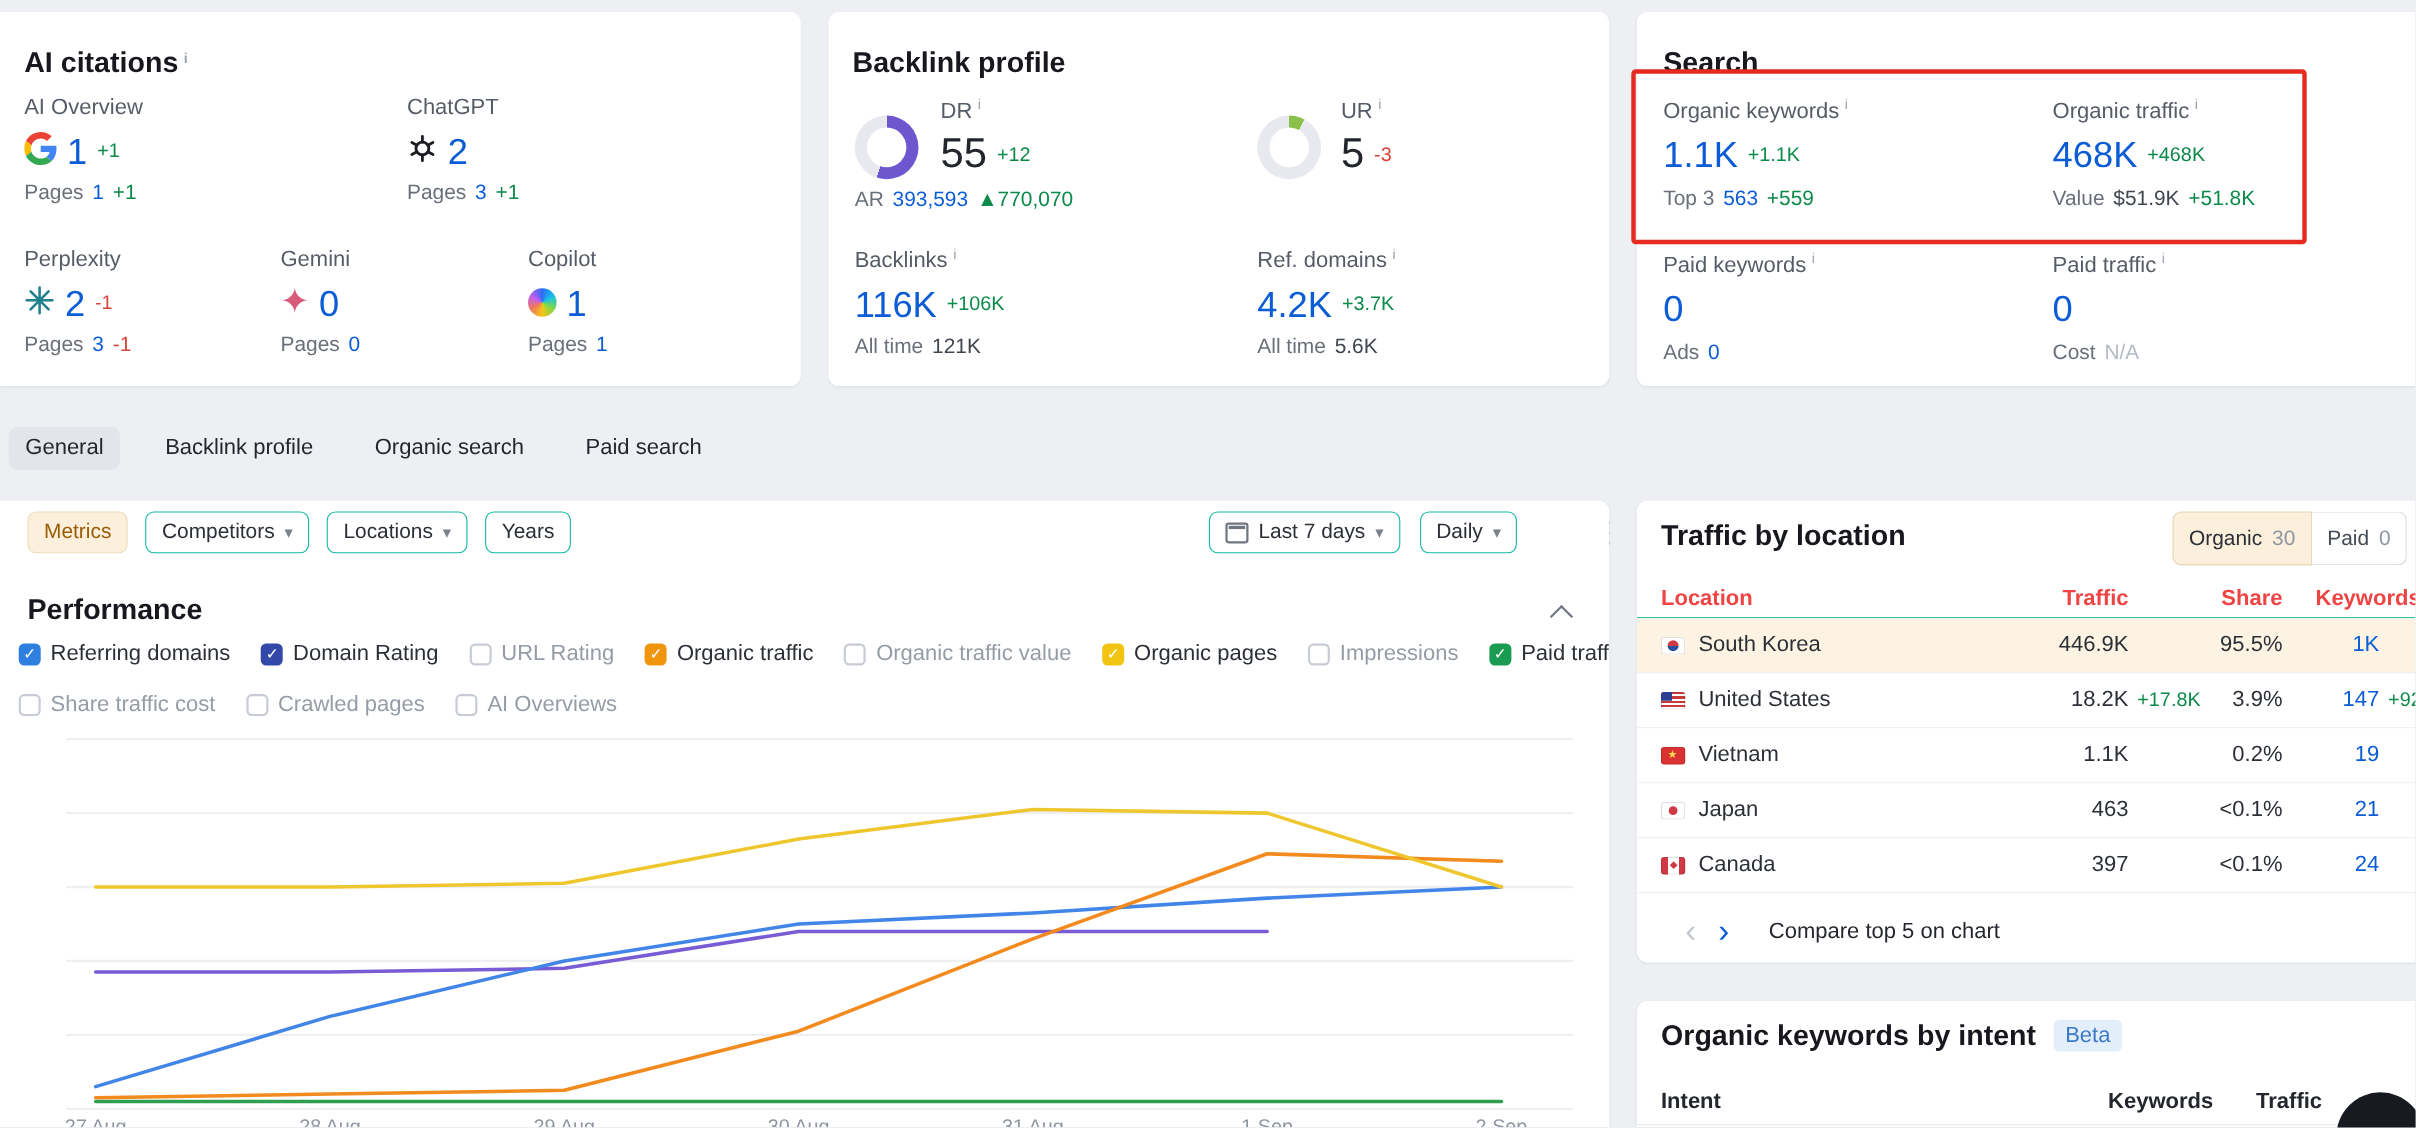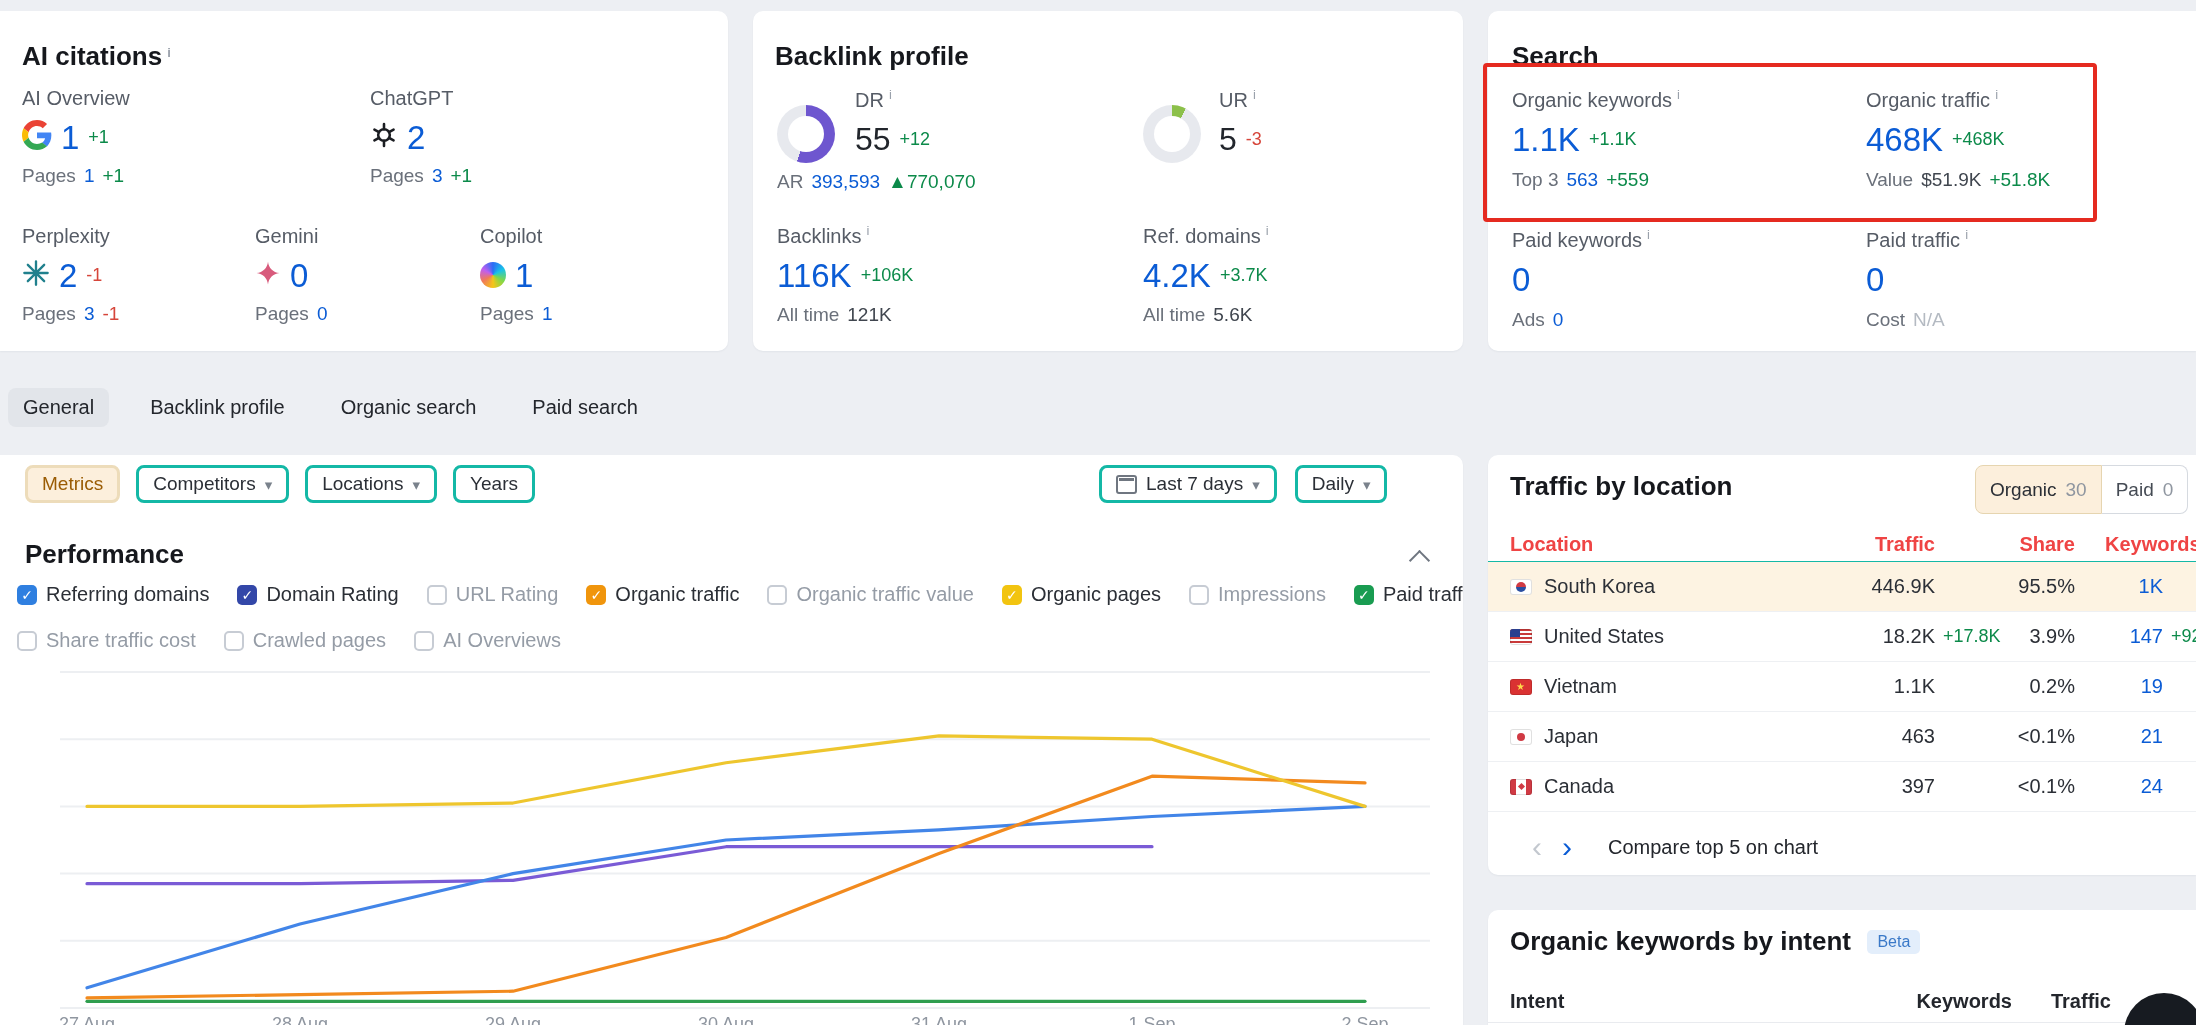--- a/index.html
+++ b/index.html
@@ -4,21 +4,21 @@
 <style>
   html,body{margin:0;padding:0}
   body{width:2196px;height:1025px;overflow:hidden;background:#edeff3;
        font-family:"Liberation Sans","DejaVu Sans",sans-serif;color:#22262c;position:relative}
   .card{position:absolute;background:#fff;box-shadow:0 1px 2px rgba(20,30,50,.05)}
   .abs{position:absolute}
   .title{font-size:26px;font-weight:700;color:#16181d;white-space:nowrap}
   .lab{font-size:20px;color:#565c66;white-space:nowrap}
   .vrow{display:flex;align-items:center;gap:9px;margin-top:7px;height:40px}
   .bignum{font-size:33px;color:#0b5cd5;line-height:1}
-  .darknum{font-size:32px;color:#22262c;line-height:1}
+  .darknum{font-size:38px;color:#22262c;line-height:1}
   .delta{font-size:18px}
   .pos{color:#0c8a4a}
   .neg{color:#d6453a}
   .blue{color:#0b5cd5}
   .gray{color:#6a707a}
   .lgray{color:#b4bac2}
   .dk{color:#40464f}
   .sub{margin-top:10px;font-size:19px;color:#6a707a;display:flex;gap:8px;align-items:center;white-space:nowrap}
   .sub span{font-size:19px}
   .i-ic{display:inline-block;font-size:13px;color:#9aa1ab;margin-left:5px;vertical-align:8px;cursor:default}
@@ -31,21 +31,21 @@
   
   .copilot{display:inline-block;width:26px;height:26px;border-radius:50%;
     background:conic-gradient(from 0deg,#2a6df5,#18c3e8,#7ed84a,#f5c518,#f07a5a,#c05ef0,#2a6df5)}
   
   .redrect{position:absolute;left:1483px;top:63px;width:606px;height:151px;border:4px solid #e52a20;border-radius:4px;z-index:6;pointer-events:none}
   
   .tabs{position:absolute;left:8px;top:388px;display:flex;gap:26px;z-index:2}
   .tab{padding:8px 15px;border-radius:8px;font-size:20px;color:#23262c;cursor:pointer;white-space:nowrap}
   .tab.active{background:#e2e5ea}
   
-  .btn{height:38px;display:inline-flex;align-items:center;gap:9px;padding:0 14px;border:3px solid #14b8a6;
+  .btn{height:38px;display:inline-flex;align-items:center;gap:9px;padding:0 14px;border:1px solid #14b8a6;
        border-radius:8px;background:#fff;font-size:19px;color:#2b2f36;cursor:pointer;white-space:nowrap}
   .btn-metrics{background:#fcefdc;border-color:#eddcba;color:#9a5c04}
   .dchev::after{content:"▾";font-size:15px;color:#7a828c}
   .kebab{border:none;background:none;font-size:26px;color:#4a4f57;cursor:pointer;padding:0 6px}
   .kebab::before{content:"⋮"}
   .cal{width:17px;height:15px;border:2px solid #6f7680;border-radius:3px;position:relative}
   .cal::before{content:"";position:absolute;left:1px;right:1px;top:1px;height:3px;background:#6f7680}
   .chev-up{position:absolute;right:36px;top:98px;width:13px;height:13px;border-left:2.5px solid #6f7680;border-top:2.5px solid #6f7680;transform:rotate(45deg);cursor:pointer}
   
   .cbrow{position:absolute;left:17px;display:flex;gap:28px;align-items:center;z-index:2}
@@ -80,21 +80,21 @@
   .flag-jp::after{content:"";position:absolute;left:7px;top:4px;width:8px;height:8px;border-radius:50%;background:#d03a44}
   .flag-ca{background:linear-gradient(90deg,#d03a44 0 6px,#fff 6px 16px,#d03a44 16px)}
   .flag-ca::after{content:"";position:absolute;left:9px;top:5px;width:5px;height:5px;background:#d03a44;transform:rotate(45deg)}
   
   .pager{position:absolute;left:0;top:366px;width:100%;height:52px;display:flex;align-items:center;padding-left:34px;box-sizing:border-box}
   .pg{font-size:30px;line-height:1;background:none;border:none;cursor:pointer;padding:0 10px}
   .pg-prev{color:#c3c8cf}.pg-prev::before{content:"‹"}
   .pg-next{color:#0b5cd5}.pg-next::before{content:"›"}
   .cmp{margin-left:26px;font-size:20px;color:#23262c;white-space:nowrap}
   
-  .badge{display:inline-block;padding:3px 10px;border-radius:5px;background:#e3eefb;color:#3a79c8;font-size:16px;margin-left:12px;vertical-align:3px}
+  .badge{display:inline-block;padding:3px 10px;border-radius:5px;background:#e3eefb;color:#3a79c8;font-size:20px;margin-left:12px;vertical-align:3px}
   .int-h{position:absolute;top:80px;font-weight:700;font-size:20px;color:#23262c;white-space:nowrap}
   
   .seg{position:absolute;left:487px;top:10px;display:flex;height:49px;z-index:2}
   .seg>div{display:flex;align-items:center;gap:9px;padding:0 14px;font-size:19px;cursor:pointer;box-sizing:border-box;white-space:nowrap}
   .seg .s1{background:#fcefdc;border:1px solid #e6d5b0;border-radius:8px 0 0 8px;color:#2b2f36}
   .seg .s2{background:#fff;border:1px solid #d6dae0;border-left:none;border-radius:0 8px 8px 0;color:#454b54}
   .cnt{color:#8f96a0}
   .chat-bubble{position:absolute;left:2124px;top:993px;width:80px;height:80px;border-radius:50%;background:#171b21;z-index:9}
   svg.chart{position:absolute;inset:0;z-index:1;pointer-events:none}
 </style>

